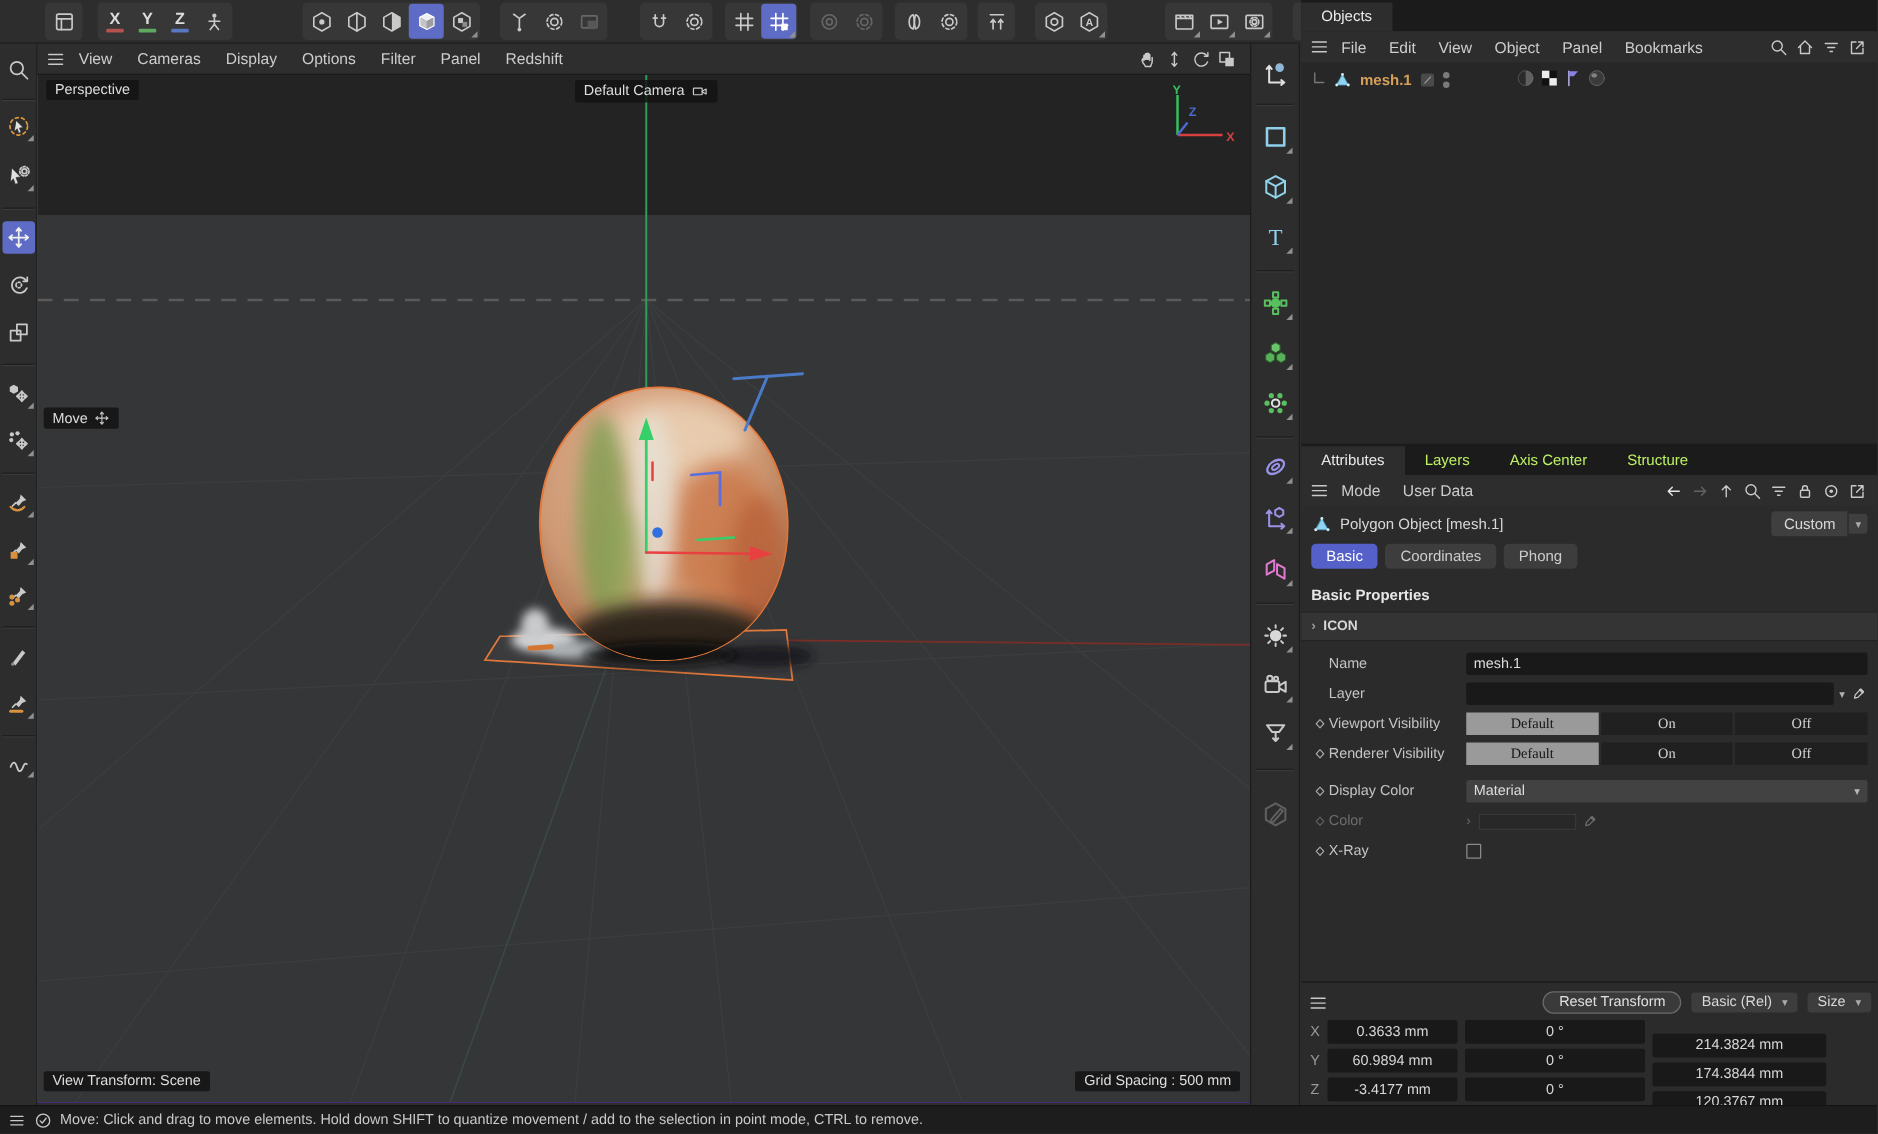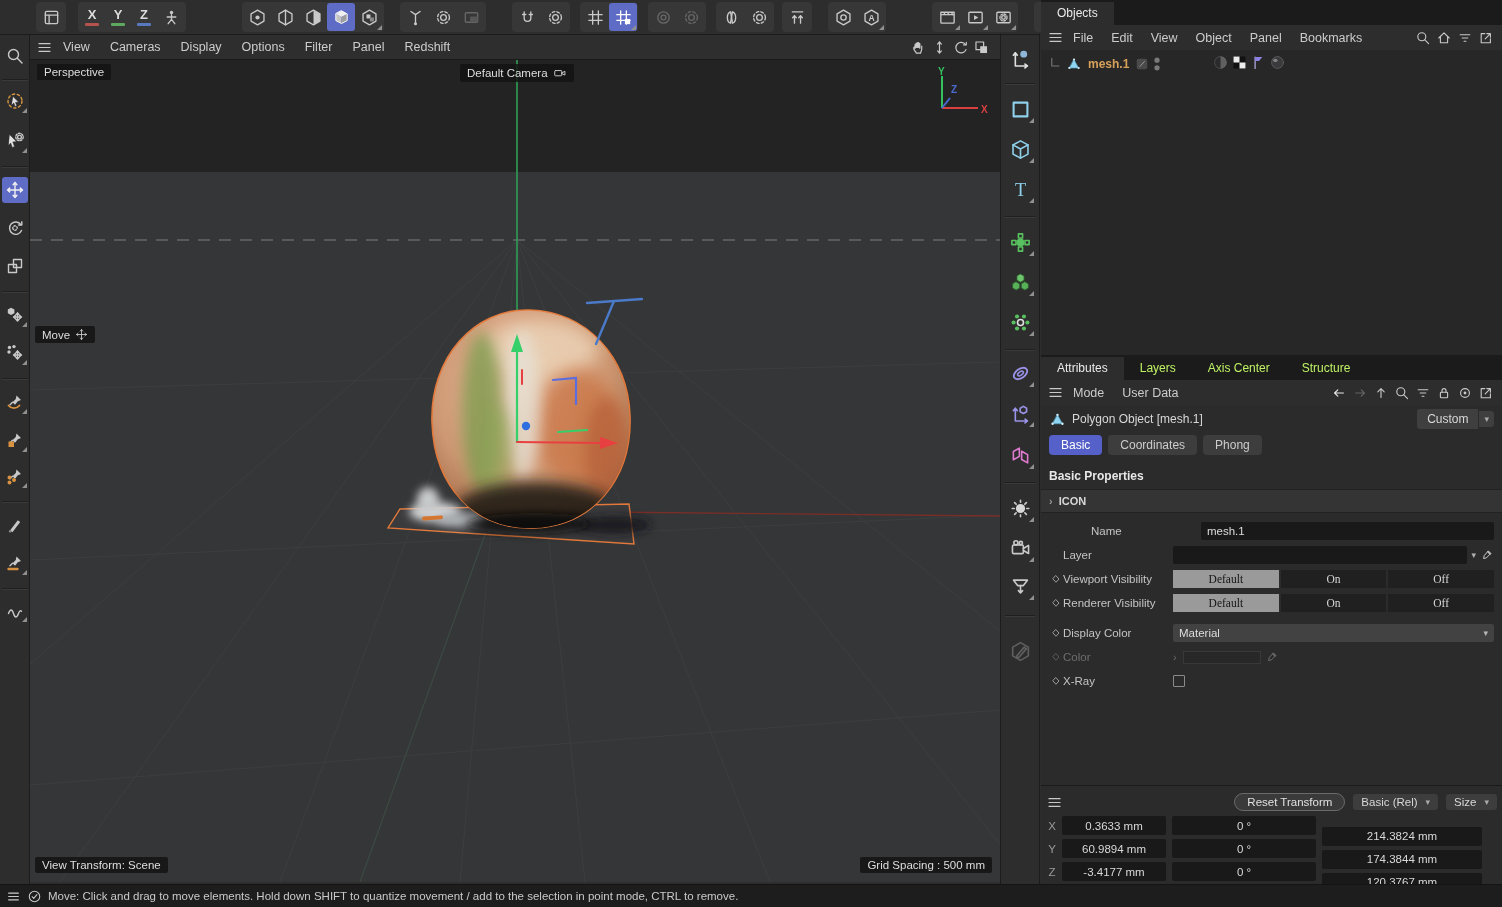--- a/index.html
+++ b/index.html
@@ -109,21 +109,21 @@
   
   #coords { position:absolute; left:0; top:785px; width:461px; height:99px; background:#2b2b2b; border-top:1px solid #1a1a1a; padding:4px 5px 0 5px; }
   #coord-header { display:flex; align-items:center; gap:8px; height:24px; }
   #coord-header .mini-icon { width:17px; height:17px; }
   .pill { border:1px solid #6a6a6a; border-radius:10px; background:#3a3a3a; padding:2px 12px; font-size:11.5px; color:#e0e0e0; cursor:pointer; }
   .dd-chip { background:#3d3d3d; border-radius:3px; padding:2px 8px; font-size:11.5px; color:#d8d8d8; display:flex; gap:8px; align-items:center; cursor:pointer; }
   .dd-chip .arr { font-size:9px; color:#aaa; }
   .coord-row { display:flex; align-items:center; height:23px; gap:4px; }
   .coord-row .ax { width:12px; text-align:center; color:#9a9a9a; font-size:11.5px; }
   .coord-field { background:#191919; border-radius:2px; height:19px; display:flex; align-items:center; justify-content:center; color:#d8d8d8; font-size:11.5px; }
-  .cf1 { width:104px; } .cf2 { width:144px; margin-left:2px; } .cf3 { width:160px; margin-left:2px;margin-top:21px; }
+  .cf1 { width:104px; } .cf2 { width:144px; margin-left:2px; } .cf3 { width:139px; margin-left:2px;margin-top:21px; }
 
   
   #statusbar { position:absolute; left:0; top:884px; width:1502px; height:23px; background:#1d1d1d;
     border-top:1px solid #141414; display:flex; align-items:center; gap:6px; padding:0 6px; }
   #statusbar .mini-icon { width:15px; height:15px; }
   #status-msg { color:#c9c9c9; font-size:11.5px; }
 </style>
 </head>
 <body>
 
@@ -857,21 +857,21 @@
         <span class="chip">Phong</span>
       </div>
 
     <div class="section-title">Basic Properties</div>
 
     <div class="group-hdr">
       <span style="color:#9a9a9a;">›</span>
       <span>ICON</span>
     </div>
 
-    <div class="attr-row no-dia" style="margin-top:6px;margin-left:28px;">
+    <div class="attr-row no-dia" style="margin-top:6px;">
       <span class="lbl">Name</span>
       <span class="ctrl">
           <span class="text-field">mesh.1</span>
         </span>
     </div>
 
     <div class="attr-row no-dia">
       <span class="lbl">Layer</span>
       <span class="ctrl">
         <span class="text-field"></span>

